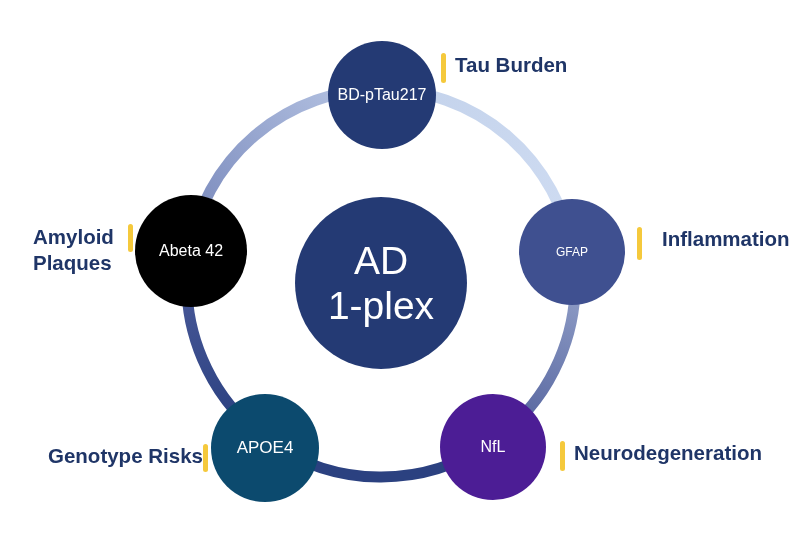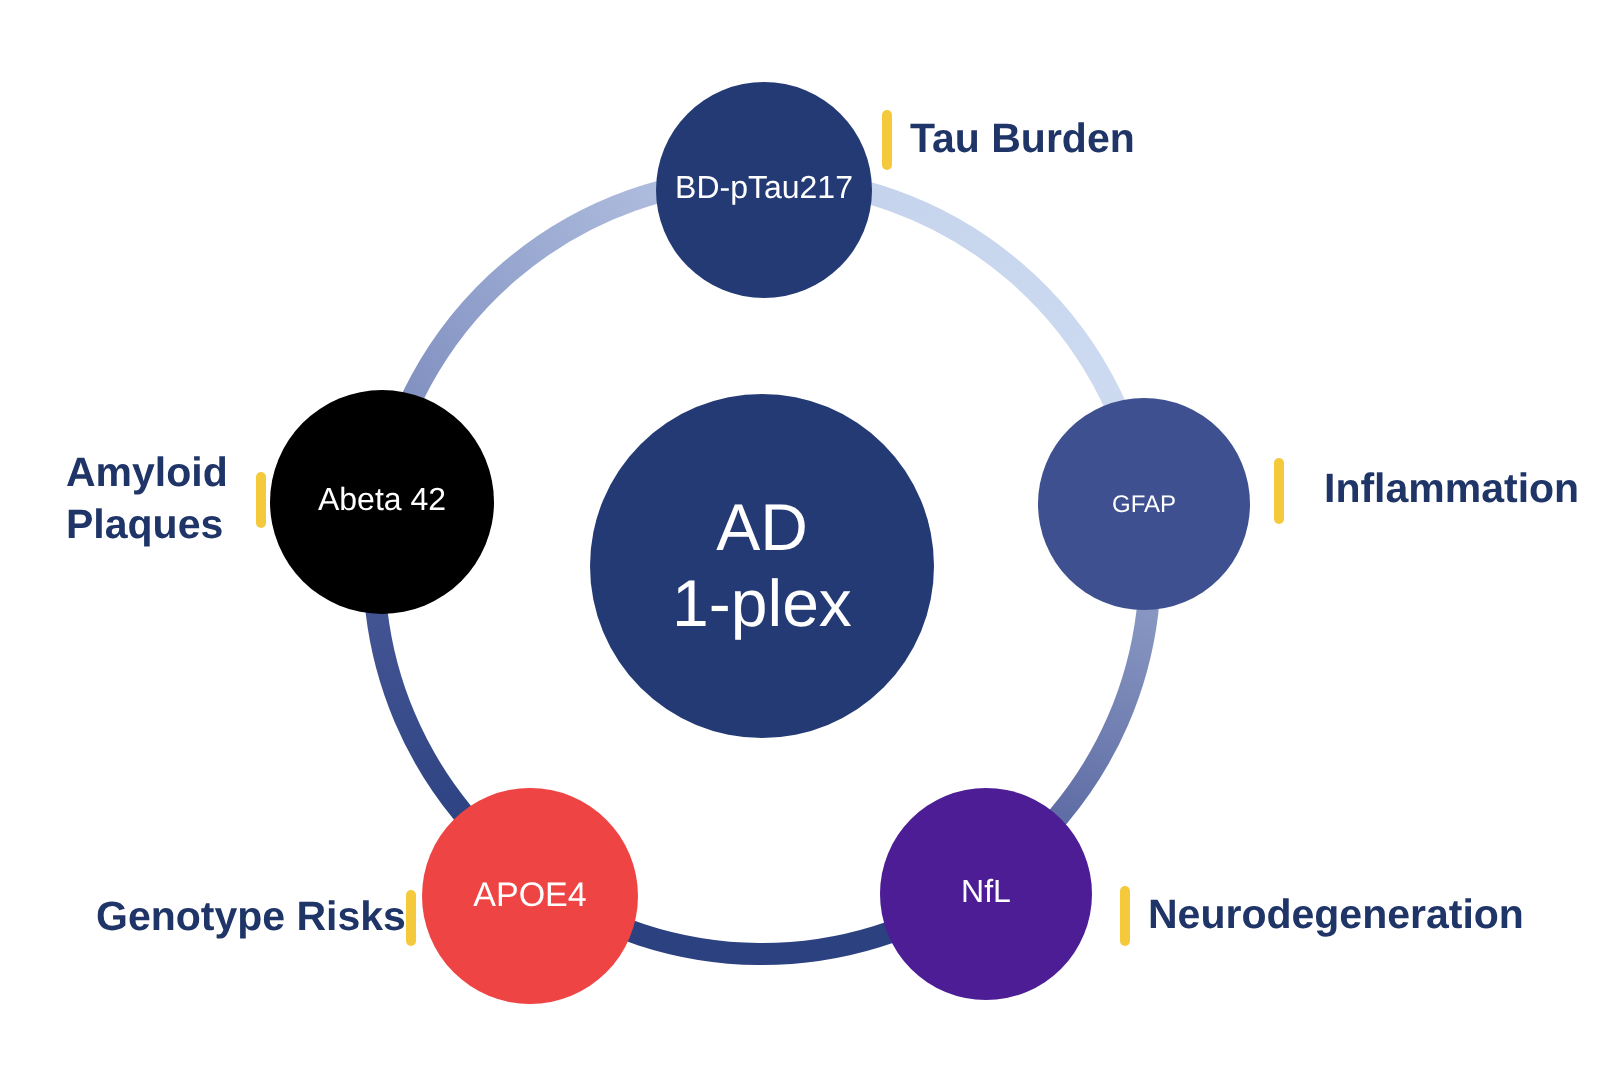--- a/index.html
+++ b/index.html
@@ -20,33 +20,33 @@
     align-items: center;
     justify-content: center;
     color: #ffffff;
     font-weight: 400;
     text-align: center;
   }
   .center-node {
     left: 295px; top: 197px; width: 172px; height: 172px;
     background: #243a74;
     flex-direction: column;
-    font-size: 33px;
+    font-size: 39px;
     line-height: 1.16;
   }
   .node-bd   { left: 328px; top: 41px;  width: 108px; height: 108px; background: #243a74; font-size: 16px; }
   .node-gfap { left: 519px; top: 199px; width: 106px; height: 106px; background: #3f5090; font-size: 12px; }
   .node-abeta{ left: 135px; top: 195px; width: 112px; height: 112px; background: #000000; font-size: 16px; }
-  .node-apoe { left: 211px; top: 394px; width: 108px; height: 108px; background: #ef4444; font-size: 17px; }
+  .node-apoe { left: 211px; top: 394px; width: 108px; height: 108px; background: #0c4a6e; font-size: 17px; }
   .node-nfl  { left: 440px; top: 394px; width: 106px; height: 106px; background: #4c1d95; font-size: 16px; }
 
   .ann {
     position: absolute;
     display: flex;
-    align-items: center;
+    align-items: flex-start;
     color: #1f3567;
     font-weight: 700;
     font-size: 20.5px;
     white-space: nowrap;
   }
   .bar {
     width: 5px;
     border-radius: 2.5px;
     background: #f5c93c;
     flex: 0 0 auto;

